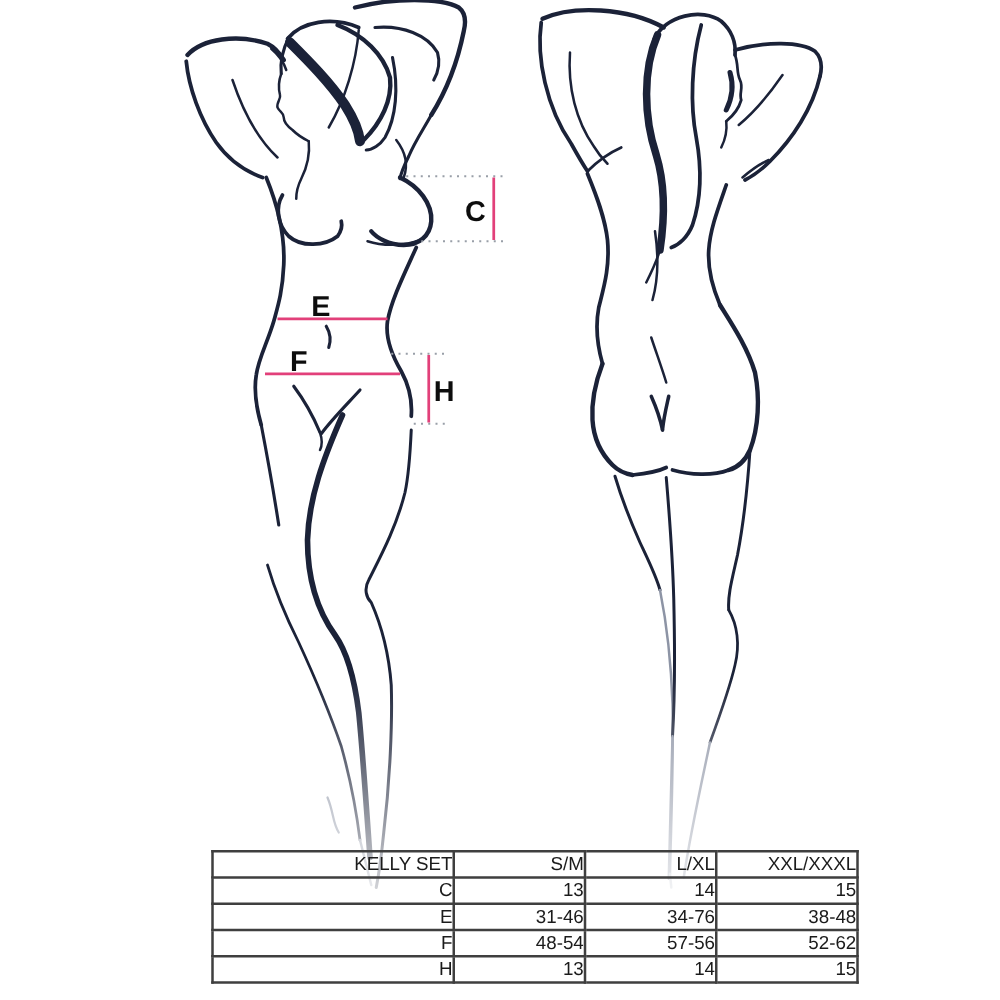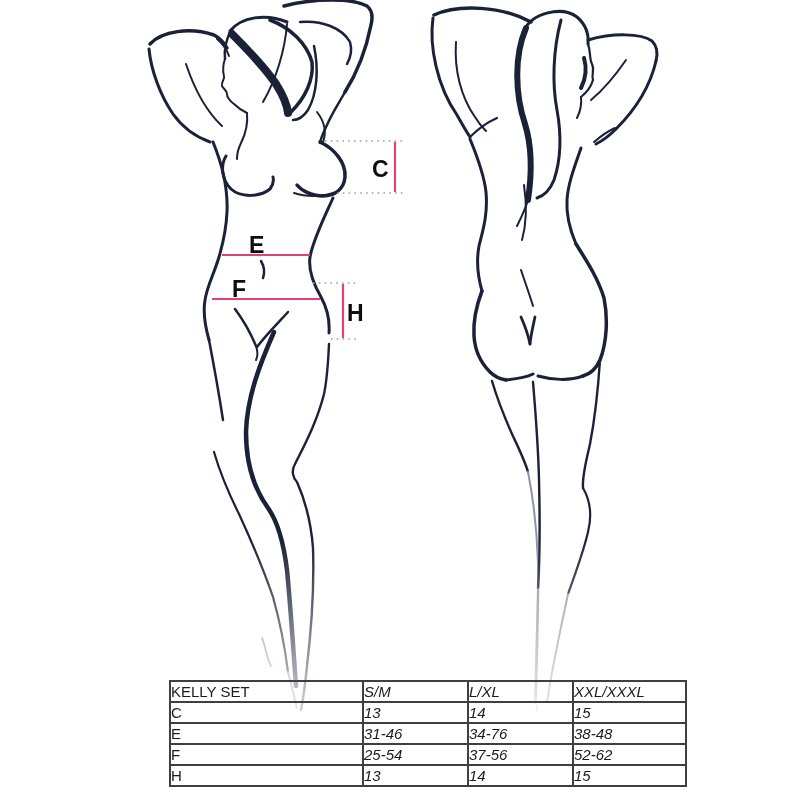--- a/index.html
+++ b/index.html
@@ -31,22 +31,22 @@
   }
   table.size-table td, table.size-table th {
     border: 2px solid #3f3f3f;
     height: 19px;
     padding: 0;
     font-weight: 400;
     line-height: 19px;
     white-space: nowrap;
     overflow: hidden;
   }
-  td.cell-left { text-align: left; padding-left: 7px; }
-  td.cell-center { text-align: left; font-style: italic; }
+  td.cell-left { text-align: right; padding-left: 7px; }
+  td.cell-center { text-align: right; }
 </style>
 </head>
 <body>
 
 <div class="stage">
 
   <svg width="800" height="800" viewBox="0 0 800 800">
     <defs>
       <linearGradient id="legfade" x1="0" y1="540" x2="0" y2="712" gradientUnits="userSpaceOnUse">
         <stop offset="0" stop-color="#ffffff" stop-opacity="0"></stop>
@@ -169,22 +169,22 @@
         <td class="cell-center">15</td>
       </tr>
       <tr>
         <td class="cell-left">E</td>
         <td class="cell-center">31-46</td>
         <td class="cell-center">34-76</td>
         <td class="cell-center">38-48</td>
       </tr>
       <tr>
         <td class="cell-left">F</td>
-        <td class="cell-center">25-54</td>
-        <td class="cell-center">37-56</td>
+        <td class="cell-center">48-54</td>
+        <td class="cell-center">57-56</td>
         <td class="cell-center">52-62</td>
       </tr>
       <tr>
         <td class="cell-left">H</td>
         <td class="cell-center">13</td>
         <td class="cell-center">14</td>
         <td class="cell-center">15</td>
       </tr>
     </tbody>
   </table>

